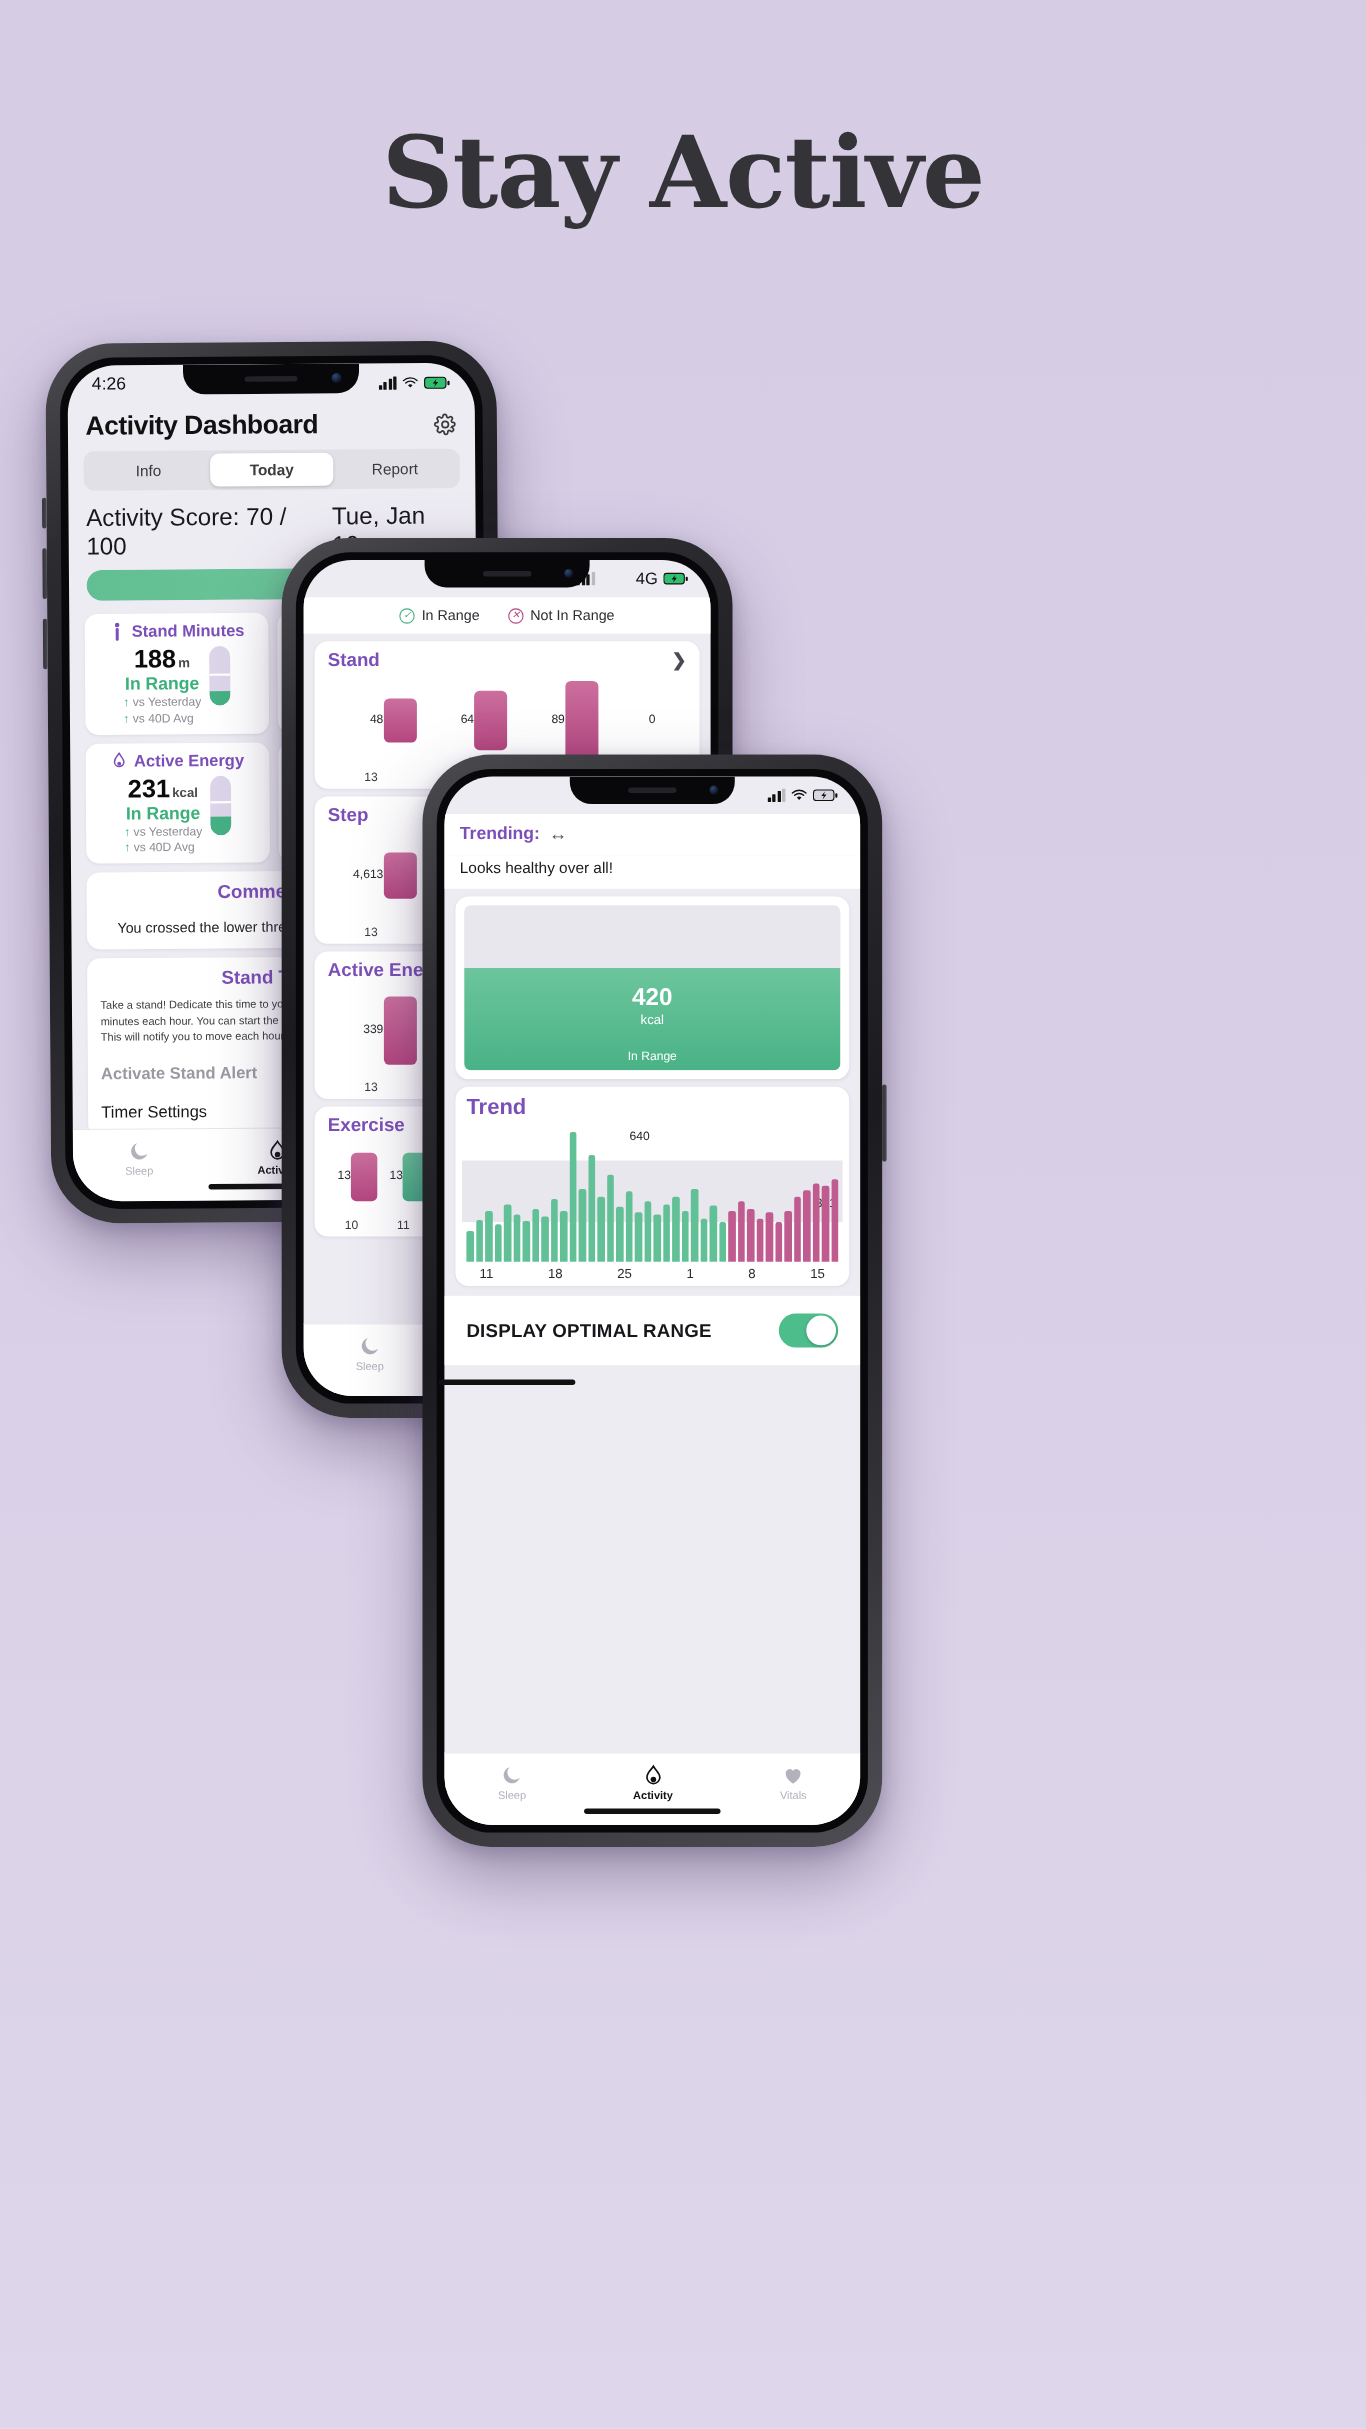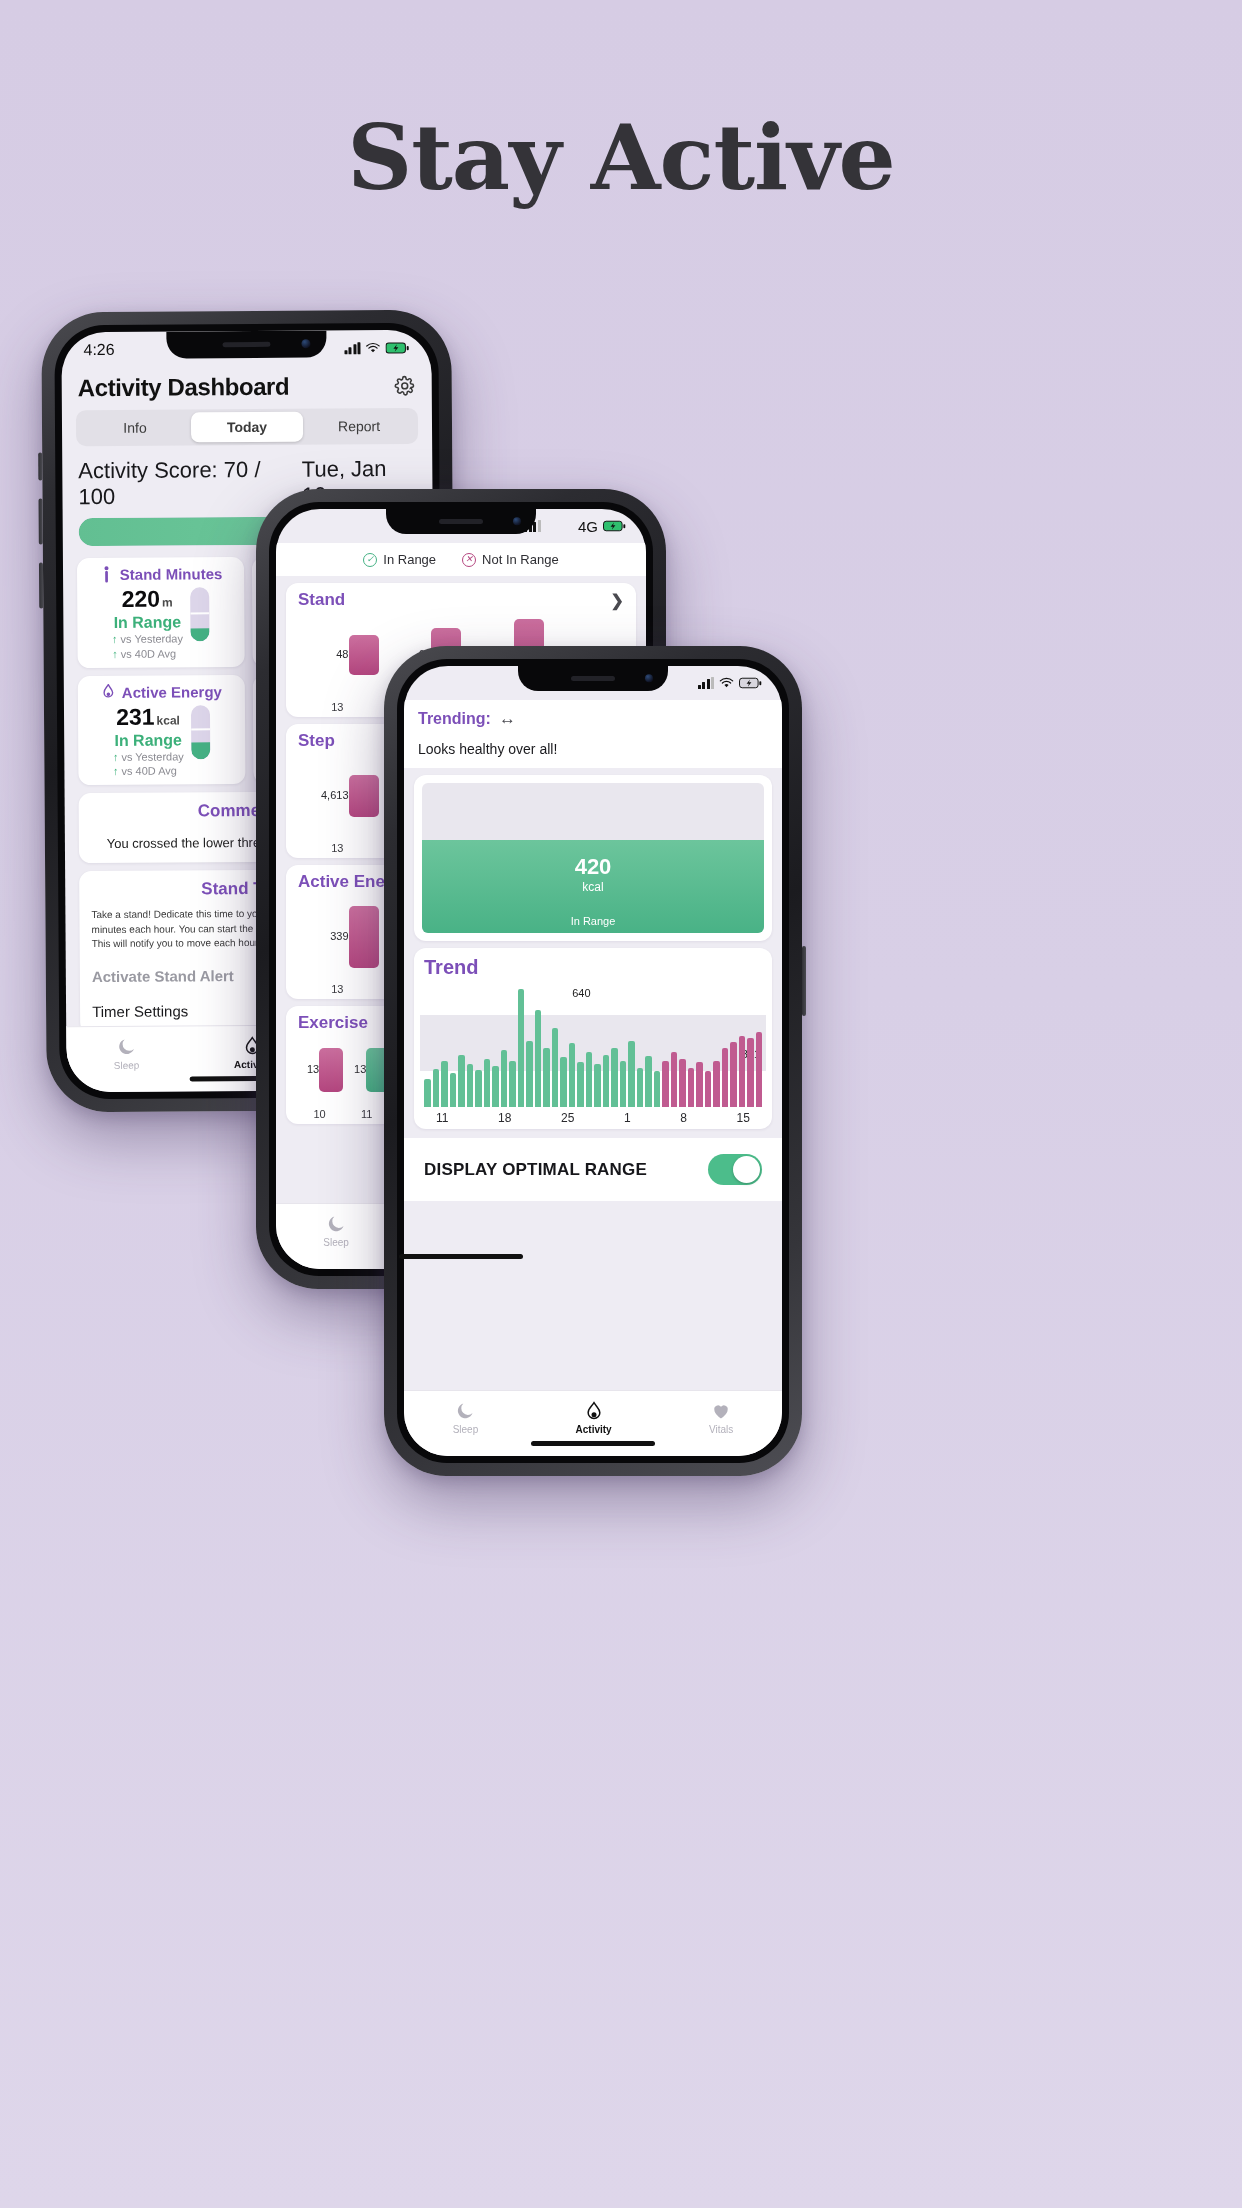--- a/index.html
+++ b/index.html
@@ -136,21 +136,21 @@
   .bars-wrap { display:flex; align-items:flex-end; justify-content:space-around; height:86px; padding:0 2px; }
   .bcol { display:flex; flex-direction:row; align-items:center; justify-content:flex-end; height:100%; flex:1;}
   .bcol .num { font-size:11px; color:#2a2a2e; margin-bottom:2px;}
   .bcol .bar { width:30px; border-radius:5px; }
   .bar.pk { background: linear-gradient(180deg,#cb6f9e,#b4467f); }
   .bar.gn { background: linear-gradient(180deg,#68c49b,#45b184); }
   .axis { display:flex; justify-content:space-around; padding:3px 2px 0; }
   .axis div { flex:1; text-align:center; font-size:11px; color:#3a3a3f; }
 
   
-  #phone3 { left: 384px; top: 646px; width: 418px; height: 830px; }
+  #phone3 { left: 384px; top: 686px; width: 418px; height: 993px; }
   #phone3 .notch { width: 150px; height: 25px; }
   #phone3 .notch .speaker { width: 44px; height: 5px; }
   #phone3 .notch .cam { right: 15px; width: 8px; height: 8px; }
   #phone3 .statusbar { height: 28px; padding: 6px 20px 0 20px; font-size: 14px; justify-content: flex-end;}
   .p3-content { position:absolute; inset:0; padding-top:34px; }
   .trend-head { background:#fff; padding:9px 14px; display:flex; align-items:center; gap:8px; font-size:16px; font-weight:800; color:#7c4fb8;}
   .trend-sub { background:#fff; padding:2px 14px 10px; font-size:14px; color:#1a1a1e; line-height:1.3;}
   .avgcard { background:#fff; border-radius:12px; margin:7px 10px 0; padding:8px; box-shadow:0 1px 3px rgba(40,20,70,.07); }
   .avgbox { height:150px; background:#e9e7ee; border-radius:6px; position:relative; overflow:hidden; }
   .avgfill { position:absolute; bottom:0; left:0; right:0; height:62%; background: linear-gradient(180deg,#6cc59c,#49b286);
@@ -239,21 +239,21 @@
             <div class="ttl">
               <svg viewBox="0 0 12 20">
                 <circle cx="6" cy="2.7" r="2.4" fill="#7c4fb8"></circle>
                 <rect x="4.4" y="5.8" width="3.2" height="13.6" rx="1.4" fill="#7c4fb8"></rect>
               </svg>
               <span>Stand Minutes</span>
             </div>
             <div class="body">
               <div>
                 <div style="display:flex;align-items:baseline;justify-content:center;gap:2px;">
-                  <span class="val">220</span>
+                  <span class="val">188</span>
                   <span class="unit">m</span>
                 </div>
                 <div class="state green">In Range</div>
                 <div class="cmp">
                   <b>↑</b> <span>vs Yesterday</span>
                 </div>
                 <div class="cmp">
                   <b>↑</b> <span>vs 40D Avg</span>
                 </div>
               </div>

